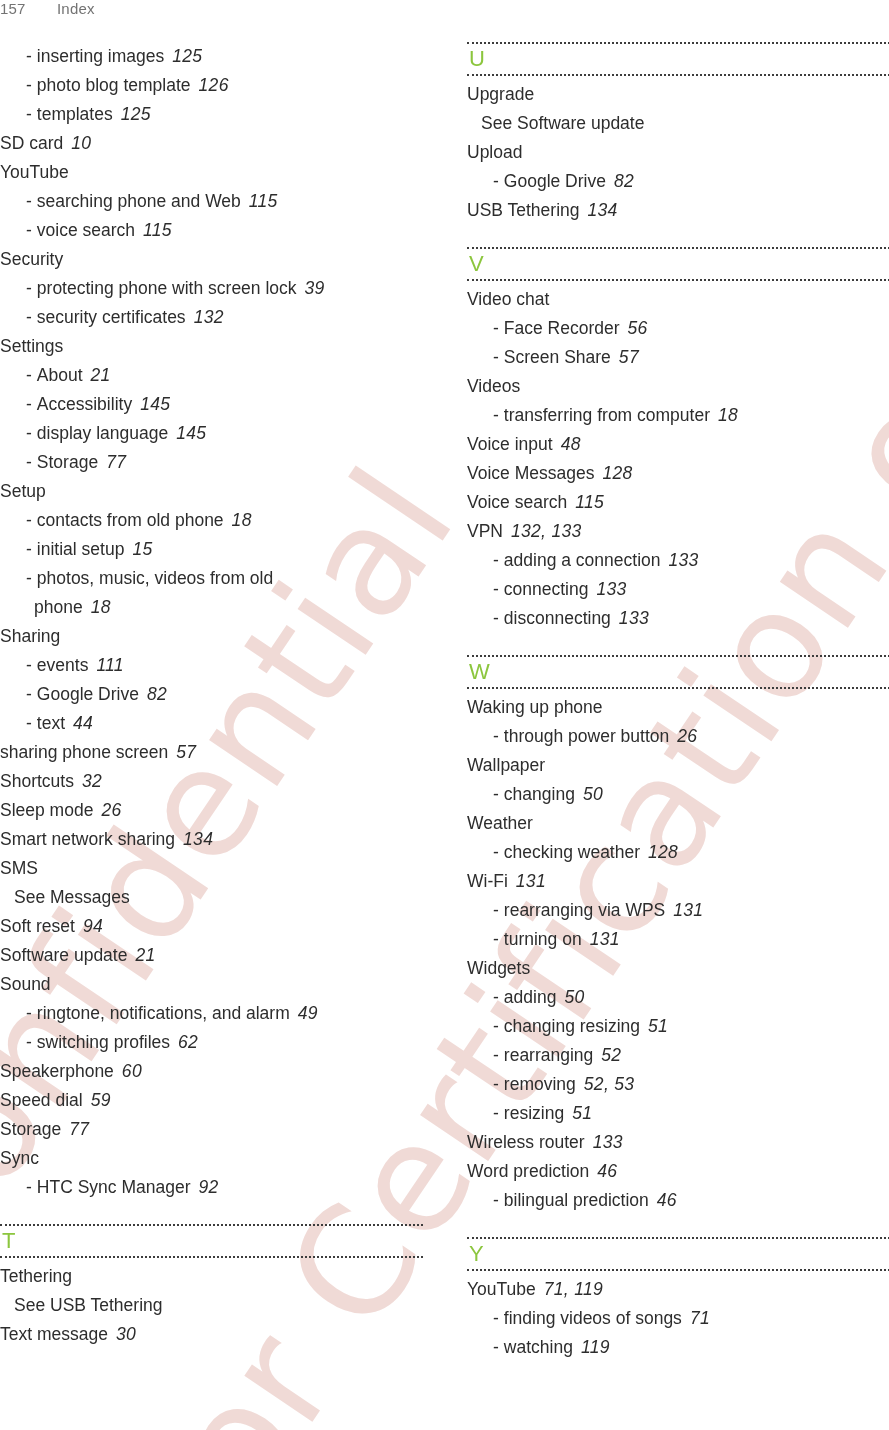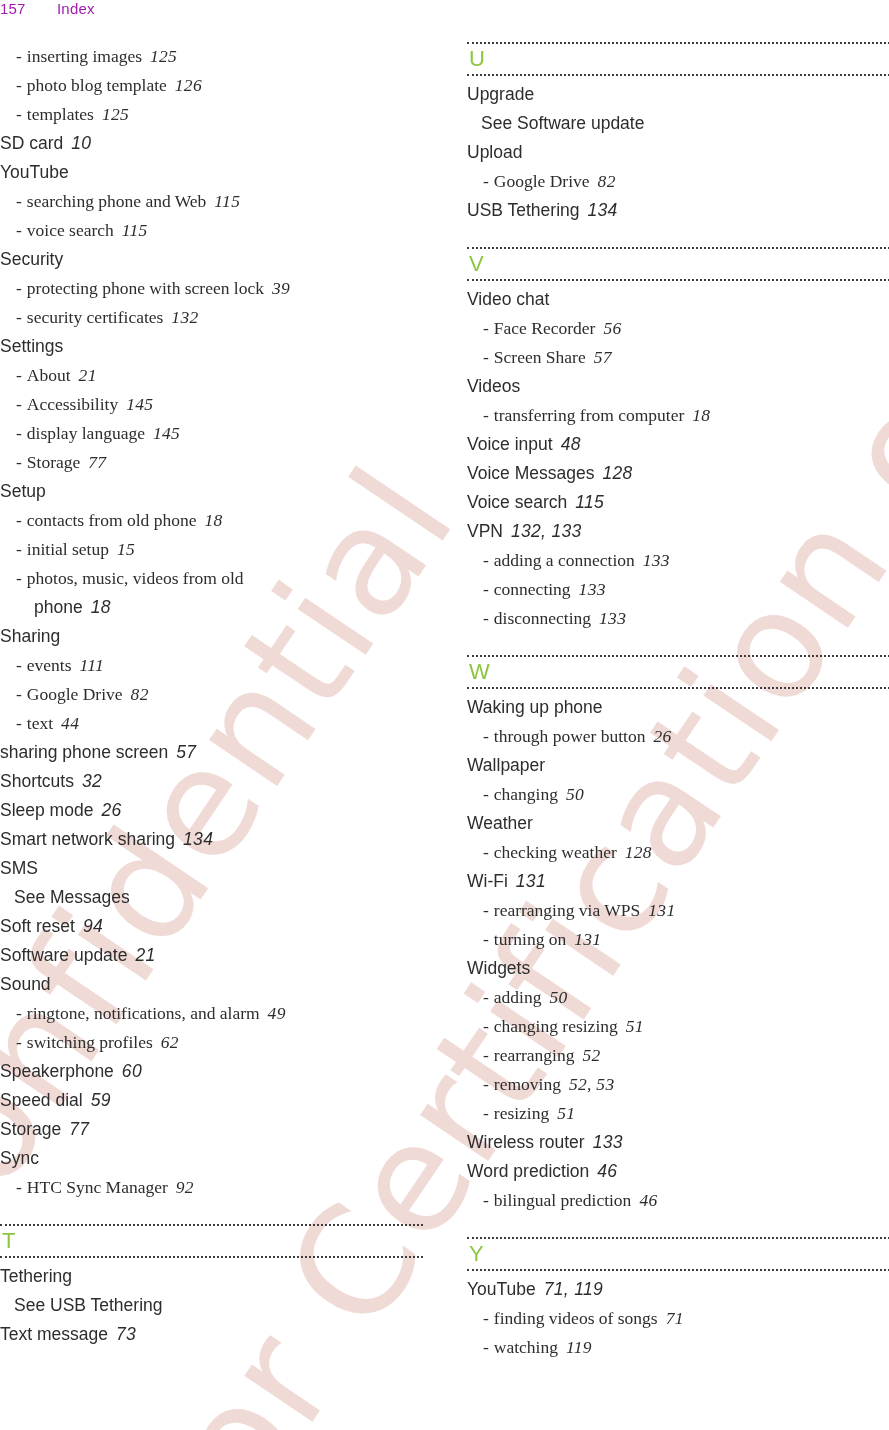--- a/index.html
+++ b/index.html
@@ -56,21 +56,21 @@
     width: 889px; height: 1430px;
     z-index: 2;
   }
 
   
   #page-header {
     position: absolute;
     left: 0;
     top: 0;
     font-size: 15px;
-    color: #a21caf;
+    color: #737373;
     letter-spacing: 0.2px;
   }
   #page-header .pg-num { display: inline-block; width: 57px; }
 
   
   .column {
     position: absolute;
     top: 42px;
     width: 423px;
   }
@@ -94,21 +94,21 @@
   }
 
   
   .entry {
     font-size: 17.5px;
     line-height: 29px;
     white-space: nowrap;
     color: #2d2d2d;
   }
   .entry.level-0 { padding-left: 0px; }
-  .entry.level-1 { padding-left: 16px; font-family: Liberation Serif, serif; }
+  .entry.level-1 { padding-left: 26px; }
   .entry.level-2 { padding-left: 34px; }
   .entry.see     { padding-left: 14px; }
 
   .dash { margin-right: 5px; }
 
   .pg {
     font-style: italic;
     margin-left: 8px;
     letter-spacing: 0.3px;
   }
@@ -168,21 +168,21 @@
       <div class="entry level-0"><span>Storage</span><span class="pg">77</span></div>
       <div class="entry level-0"><span>Sync</span></div>
       <div class="entry level-1"><span class="dash">-</span><span>HTC Sync Manager</span><span class="pg">92</span></div>
       <div class="section-block">
         <div class="rule"></div>
         <div class="section-letter">T</div>
         <div class="rule"></div>
       </div>
       <div class="entry level-0"><span>Tethering</span></div>
       <div class="entry level-0 see"><span>See USB Tethering</span></div>
-      <div class="entry level-0"><span>Text message</span><span class="pg">73</span></div>
+      <div class="entry level-0"><span>Text message</span><span class="pg">30</span></div>
     </div>
   <div class="column" id="column-right">
       <div class="section-block">
         <div class="rule"></div>
         <div class="section-letter">U</div>
         <div class="rule"></div>
       </div>
       <div class="entry level-0"><span>Upgrade</span></div>
       <div class="entry level-0 see"><span>See Software update</span></div>
       <div class="entry level-0"><span>Upload</span></div>

